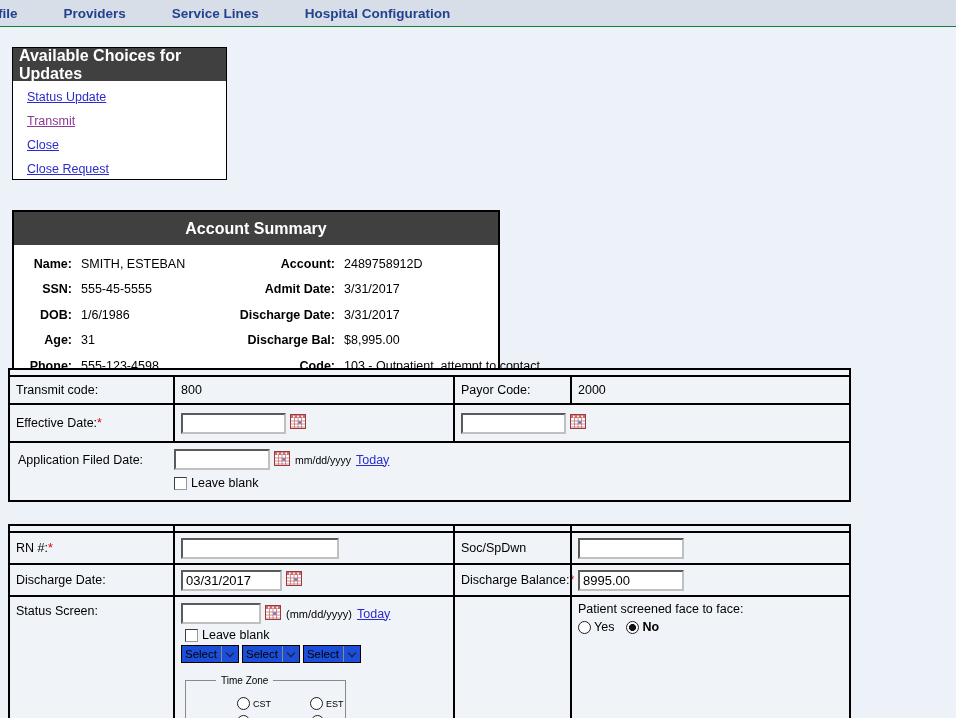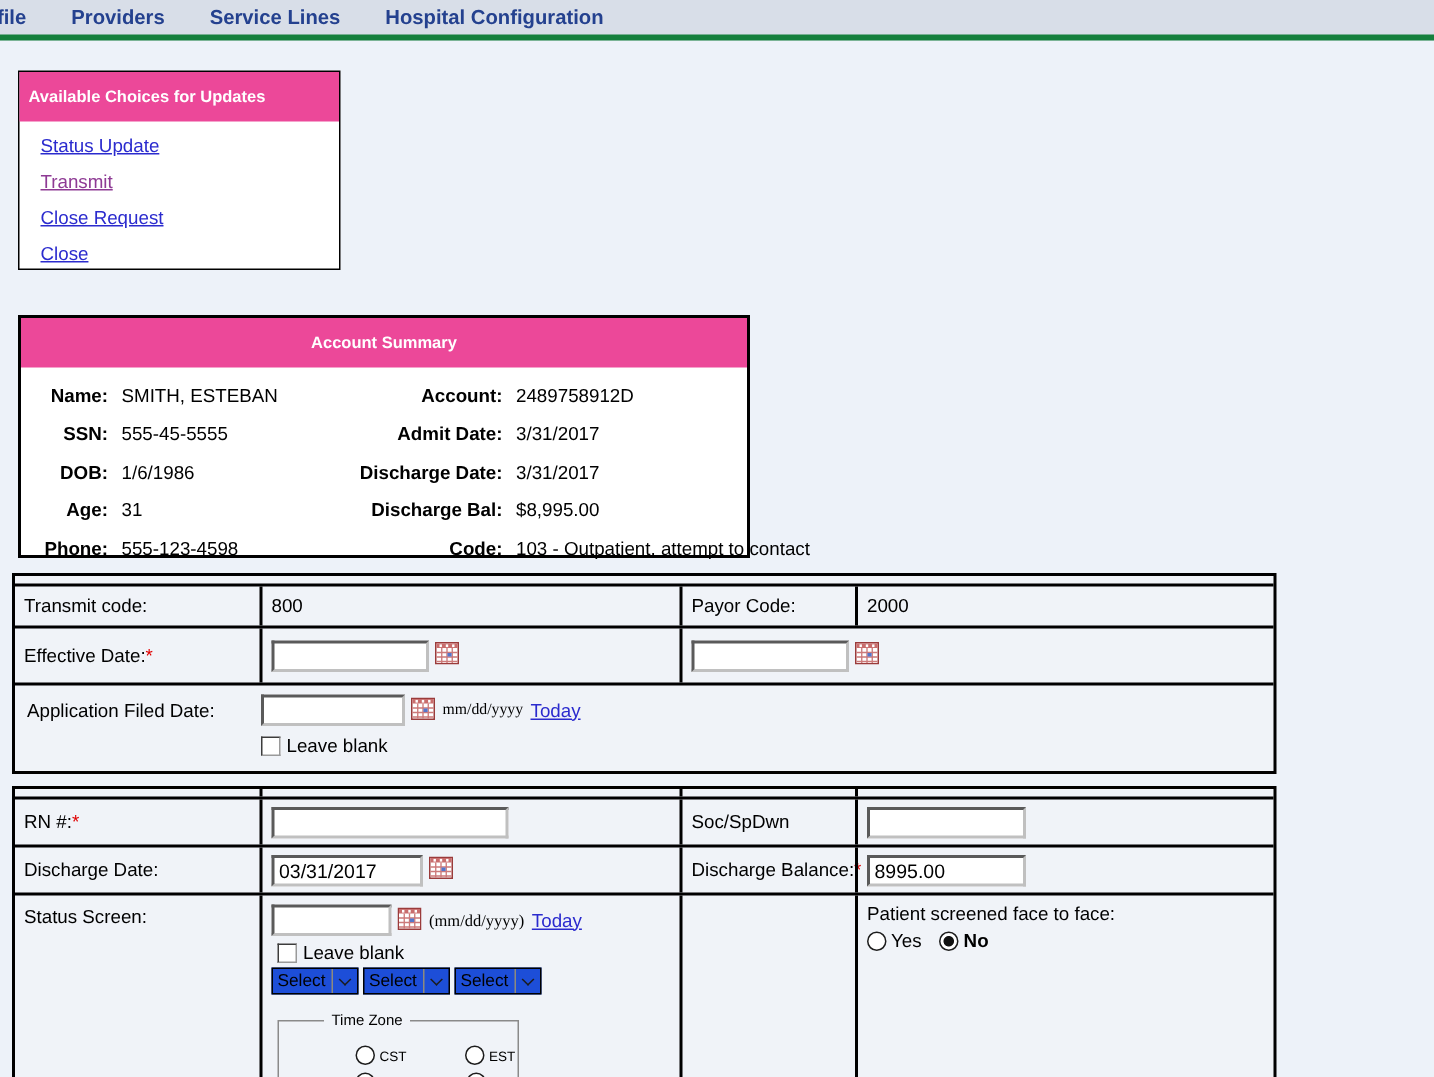--- a/index.html
+++ b/index.html
@@ -7,34 +7,34 @@
   body {
     font-family: "Liberation Sans", "DejaVu Sans", sans-serif;
     background: #EDF2F9;
     position: relative;
     font-size: 12.5px;
     color: #000;
   }
   
   .nav {
     position: absolute; top: 0; left: 0; width: 956px; height: 27px;
-    background: #D8DEE8; border-bottom: 4px solid #15803d;
-    display: flex; align-items: center; gap: 30px; padding-left: 0;
+    background: #D8DEE8; border-bottom: 1px solid #15803d;
+    display: flex; align-items: center; gap: 46px; padding-left: 0;
   }
   .nav-item {
     color: #24418F; font-weight: bold; font-size: 13.5px; cursor: pointer; white-space: nowrap;
   }
   .nav-item:first-child { margin-left: -2px; }
   
   .choices {
     position: absolute; left: 12px; top: 47px; width: 215px; height: 133px;
     background: #fff; border: 1px solid #000;
   }
   .panel-header {
-    background: #ec4899; color: #fff; font-weight: bold; font-size: 11px;
+    background: #404040; color: #fff; font-weight: bold; font-size: 16px;
     height: 33px; display: flex; align-items: center; padding-left: 6px;
   }
   .choices-links { padding: 9px 0 0 14px; }
   .choices-links a { display: block; margin-bottom: 10px; font-size: 12.5px; text-decoration: underline; cursor: pointer; }
   a.lnk-blue { color: #2B2BCE; }
   a.lnk-visited { color: #8E3A94; }
   
   .acct {
     position: absolute; left: 12px; top: 210px; width: 488px; height: 162px;
     background: #fff; border: 2px solid #000;
@@ -45,39 +45,39 @@
     display: grid; grid-template-columns: 50px 145px 100px 1fr;
     column-gap: 9px; height: 25.5px; align-items: center;
   }
   .acct-label { font-weight: bold; text-align: right; white-space: nowrap; }
   .acct-value { white-space: nowrap; }
   
   .ftable {
     position: absolute; left: 8px; width: 843px;
     background: #F0F3F8; border: 2px solid #000;
   }
-  .ftable1 { top: 382px; }
+  .ftable1 { top: 368px; }
   .ftable2 { top: 524px; height: 300px; }
   .frow { display: grid; grid-template-columns: 163px 280px 117px 1fr; border-top: 2px solid #000; }
   .frow:first-child { border-top: none; }
   .spacer { height: 5px; }
   .spacer-plain { display: block; }
   .fcell { padding: 4px 4px 4px 6px; display: flex; align-items: center; min-height: 26px; }
   .bl { border-left: 2px solid #000; }
   .full-row { display: block; border-top: 2px solid #000; padding: 6px 6px 10px 8px; }
   .req { color: #E00000; }
   .lbl { white-space: nowrap; }
   
   .tin {
     background: #fff; height: 21px;
     border: 2px solid; border-color: #5a5a5a #c0c0c0 #c0c0c0 #5a5a5a;
     font-family: "Liberation Sans", sans-serif; font-size: 13px; padding: 0 3px;
   }
   .cal { margin-left: 4px; cursor: pointer; flex: 0 0 auto; display: inline-block; vertical-align: middle; }
-  .hint { font-size: 10.5px; margin-left: 5px; white-space: nowrap; font-family: Liberation Serif, serif; }
+  .hint { font-size: 10.5px; margin-left: 5px; white-space: nowrap; }
   a.today { color: #2B2BCE; text-decoration: underline; margin-left: 5px; font-size: 12.5px; cursor: pointer; }
   input[type=checkbox] {
     -webkit-appearance: none; appearance: none; width: 13px; height: 13px;
     background: #fff; border: 1px solid #9a9a9a; border-top-color: #3c3c3c; border-left-color: #3c3c3c;
     margin: 0 4px 0 0; vertical-align: middle;
   }
   input[type=radio] {
     -webkit-appearance: none; appearance: none; width: 13px; height: 13px;
     border: 1px solid #1c1c1c; border-radius: 50%; background: #fff; margin: 0 3px 0 0;
     vertical-align: middle; flex: 0 0 auto;
@@ -114,22 +114,22 @@
   <span class="nav-item">Providers</span>
   <span class="nav-item">Service Lines</span>
   <span class="nav-item">Hospital Configuration</span>
 </div>
 
 <div class="choices">
   <div class="panel-header">Available Choices for Updates</div>
   <div class="choices-links">
     <a class="lnk-blue">Status Update</a>
     <a class="lnk-visited">Transmit</a>
+    <a class="lnk-blue">Close</a>
     <a class="lnk-blue">Close Request</a>
-    <a class="lnk-blue">Close</a>
   </div>
 </div>
 
 <div class="acct">
   <div class="panel-header">Account Summary</div>
   <div class="acct-grid">
     <div class="acct-row">
       <span class="acct-label">Name:</span>
       <span class="acct-value">SMITH, ESTEBAN</span>
       <span class="acct-label">Account:</span>

